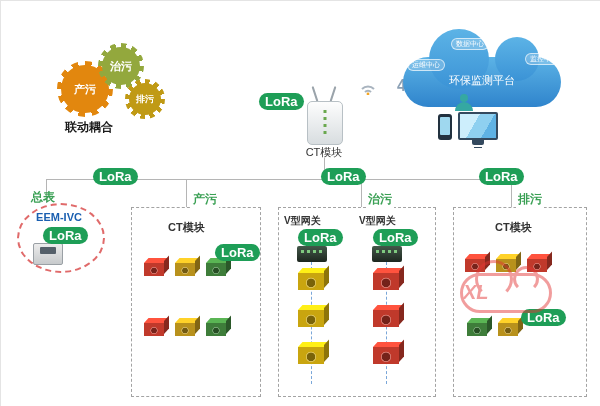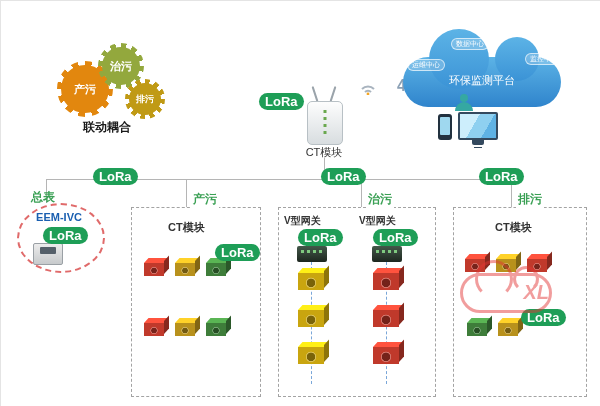--- a/index.html
+++ b/index.html
@@ -8,21 +8,21 @@
     border:1px solid #e4e4e4;overflow:hidden;
     font-family:"Liberation Sans","DejaVu Sans",sans-serif;
   }
   
   .gear{position:absolute;width:var(--s);height:var(--s);border-radius:50%;
     background:repeating-conic-gradient(var(--c) 0 15deg,transparent 15deg 30deg);
     display:flex;align-items:center;justify-content:center;}
   .gear::before{content:"";position:absolute;inset:4px;border-radius:50%;background:var(--c);}
   .glabel{position:relative;z-index:1;color:#fff;font-weight:bold;font-size:11px;}
   .g3 .glabel{font-size:9px;}
-  .caption{position:absolute;font-size:12px;color:#1a1a1a;font-weight:600;text-align:center;}
+  .caption{position:absolute;font-size:12px;color:#1a1a1a;font-weight:600;text-align:left;}
   
   .lora{position:absolute;background:var(--lora,#1e9e57);color:#fff;font-size:13px;font-weight:bold;
     padding:2px 6px;border-radius:9px;line-height:1;z-index:5;}
   
   .hline{position:absolute;height:1px;background:#b5b5b5;}
   .vline{position:absolute;width:1px;background:#b5b5b5;}
   .dashv{position:absolute;width:0;border-left:1px dashed #7aa7d9;}
   
   .antenna{position:absolute;width:2px;height:16px;background:#9aa3aa;border-radius:1px;}
   .gwbody{position:absolute;width:34px;height:42px;border:1px solid #b8c0c5;border-radius:5px;
@@ -72,21 +72,21 @@
   .vstack{position:absolute;display:flex;flex-direction:column;gap:20px;z-index:2;}
   .cube{position:relative;width:20px;height:13px;
     background:radial-gradient(circle at 50% 58%,rgba(0,0,0,.38) 0 2.5px,rgba(255,255,255,.28) 3px 3.5px,transparent 4px),var(--c);}
   .cube::before{content:"";position:absolute;left:0;top:-5px;width:100%;height:5px;background:var(--c);
     filter:brightness(1.45);transform:skewX(-42deg);transform-origin:bottom left;}
   .cube::after{content:"";position:absolute;right:-4.5px;top:-2.5px;width:4.5px;height:100%;background:var(--c);
     filter:brightness(.7);transform:skewY(-48deg);transform-origin:top left;}
   .cube.big{width:26px;height:17px;
     background:radial-gradient(circle at 50% 58%,rgba(0,0,0,.4) 0 4px,rgba(255,255,255,.3) 4.5px 5px,transparent 5.5px),var(--c);}
   
-  .wm{position:absolute;color:var(--wred,#e23535);opacity:.48;z-index:30;text-align:right;pointer-events:none;}
+  .wm{position:absolute;color:var(--wred,#e23535);opacity:.48;z-index:30;text-align:left;pointer-events:none;}
   .wm-cloud{position:relative;margin:0 auto;width:86px;height:34px;border:3px solid currentColor;border-radius:20px;}
   .wm-cloud::before{content:"";position:absolute;left:12px;top:-16px;width:32px;height:32px;
     border:3px solid currentColor;border-radius:50%;border-bottom-color:transparent;}
   .wm-cloud::after{content:"";position:absolute;right:10px;top:-10px;width:20px;height:20px;
     border:3px solid currentColor;border-radius:50%;border-bottom-color:transparent;}
   .wm-xl{position:relative;z-index:1;font-style:italic;font-weight:bold;font-size:20px;line-height:32px;}
   .wm-text{margin-top:30px;font-size:30px;font-weight:bold;letter-spacing:2px;white-space:nowrap;}
 </style>
 </head>
 <body>

